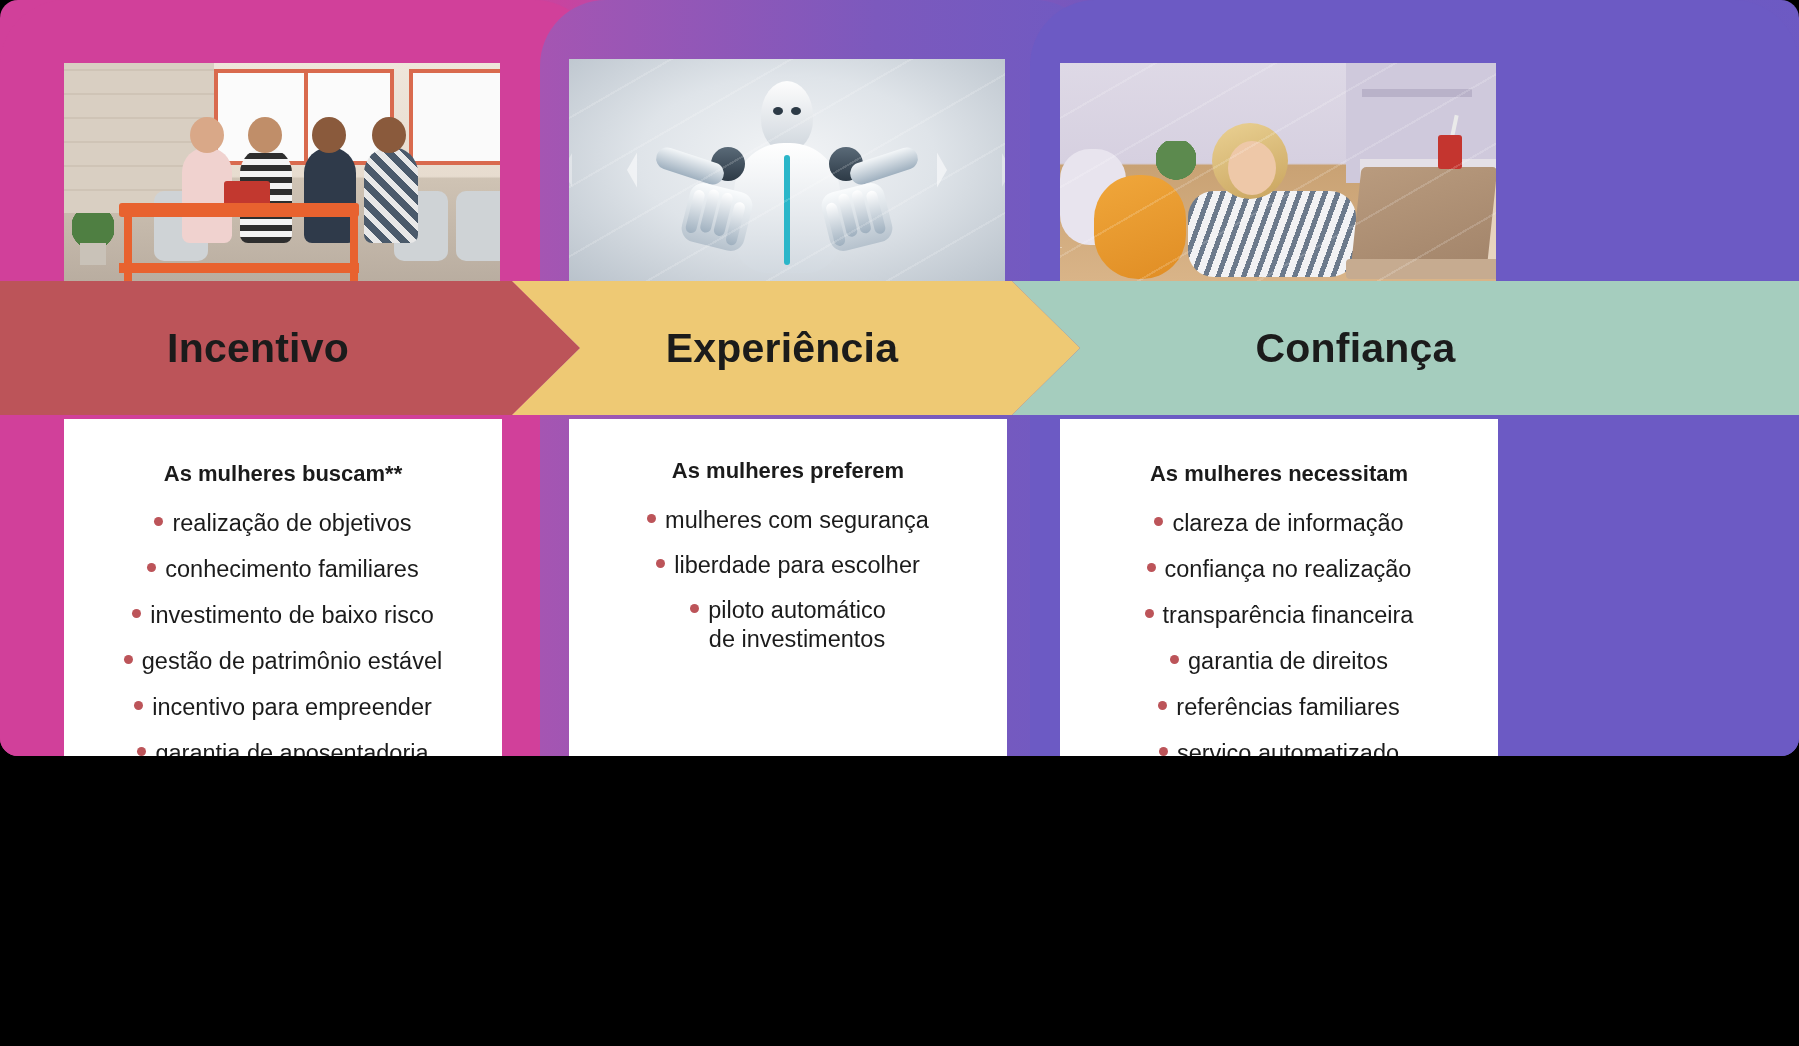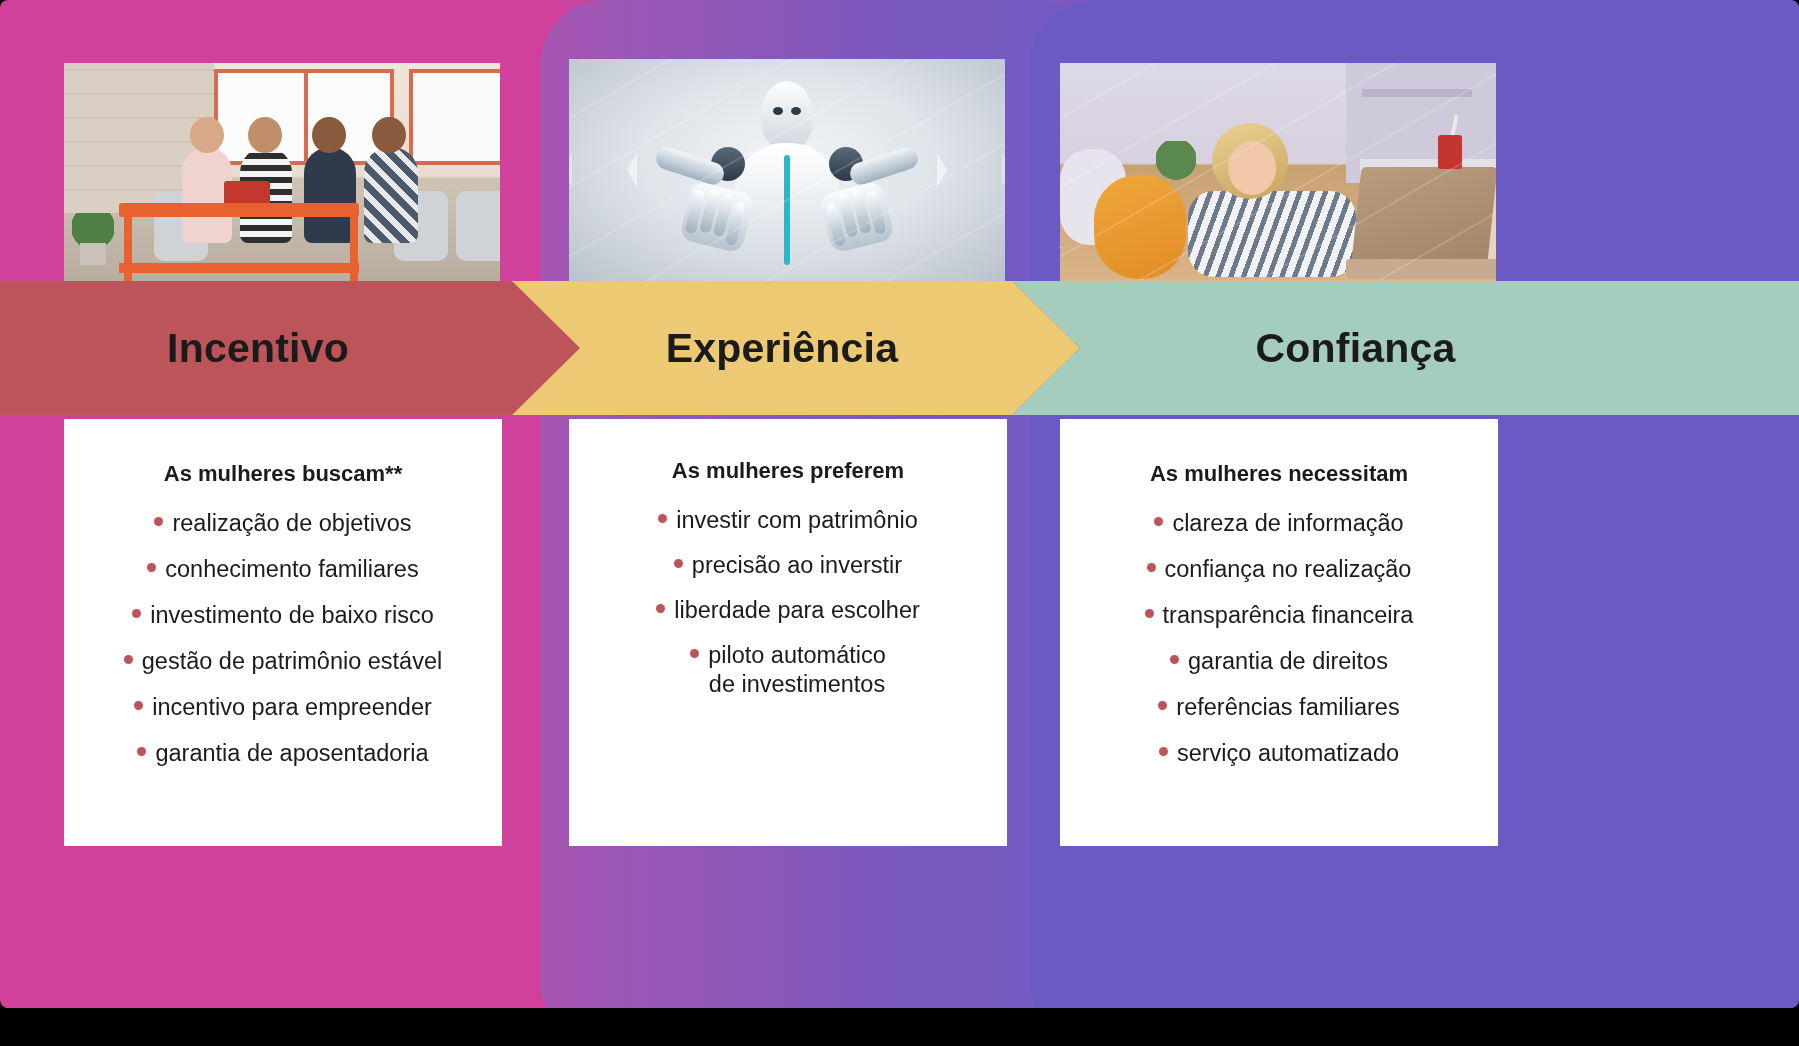--- a/index.html
+++ b/index.html
@@ -2,22 +2,22 @@
 <html><head>
 <meta charset="utf-8">
 <style>
   html,body{margin:0;padding:0;background:#000;}
   body{width:1799px;height:1046px;overflow:hidden;font-family:"Liberation Sans",sans-serif;}
 
   #stage{position:relative;width:1799px;height:1046px;background:#000;}
 
   
   #frame{
-    position:absolute;left:0;top:0;width:1799px;height:1008px;
-    border-radius:8px;
+    position:absolute;left:0;top:0;width:1799px;height:756px;
+    border-radius:18px;
     background:linear-gradient(100deg,#d1409a 0%,#d1409a 26%,#a254b4 40%,#7058bf 58%,#6c5ac4 100%);
     overflow:hidden;
   }
 
   .colbg{position:absolute;top:0;height:1046px;border-radius:66px;}
   #c1bg{left:0;width:600px;background:#d1409a;}
   #c2bg{left:0;width:560px;background:linear-gradient(90deg,#a555b2 0%,#7c59bd 60%,#6f5ac2 100%);}
   #c3bg{left:0;width:769px;background:#6c5ac4;}
 
   
@@ -239,22 +239,21 @@
         <li><span class="b"></span><span>investimento de baixo risco</span></li>
         <li><span class="b"></span><span>gestão de patrimônio estável</span></li>
         <li><span class="b"></span><span>incentivo para empreender</span></li>
         <li><span class="b"></span><span>garantia de aposentadoria</span></li>
       </ul>
     </div>
 
     <div class="card" id="card2">
       <h3>As mulheres preferem</h3>
       <ul class="list">
-        <li><span class="b"></span><span>investir com patrimônio</span></li>
-        <li><span class="b"></span><span>precisão ao inverstir</span></li>
+        <li><span class="b"></span><span>mulheres com segurança</span></li>
         <li><span class="b"></span><span>liberdade para escolher</span></li>
         <li class="two">
           <span class="b"></span><span>piloto automático</span>
           <div style="padding-left:18px;">de investimentos</div>
         </li>
       </ul>
     </div>
 
     <div class="card" id="card3">
       <h3>As mulheres necessitam</h3>

